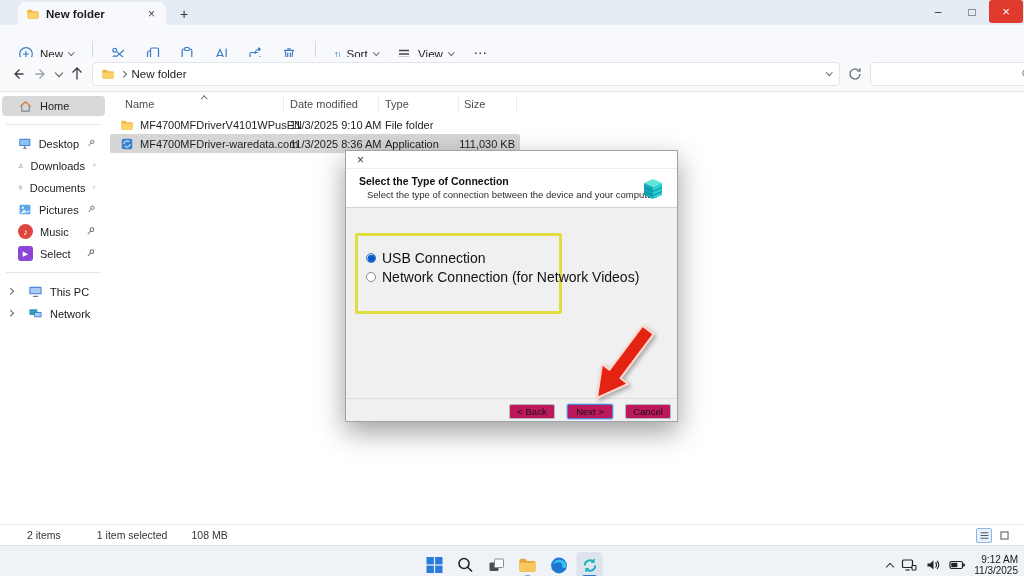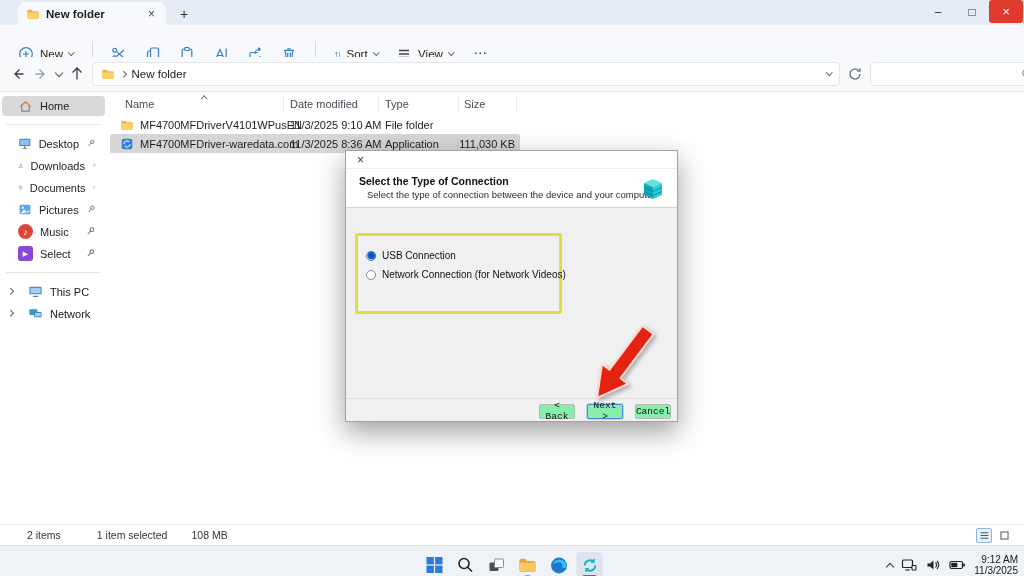--- a/index.html
+++ b/index.html
@@ -78,23 +78,23 @@
   .dlg-close { font-size:12px; color:#333; padding:0 3px; }
   .dlg-header { height:39px; background:#fff; border-bottom:1px solid #d4d4d4; position:relative; }
   .dlg-heading { position:absolute; left:13px; top:6px; font-weight:bold; font-size:10.5px; }
   .dlg-subheading { position:absolute; left:21px; top:20px; font-size:9.5px; color:#2c2c2c; }
   .dlg-icon { position:absolute; right:9px; top:4px; }
   .hl-box { position:absolute; left:9px; top:82px; width:207px; height:81px; border:3px solid #e0dd3f; border-radius:2px; }
   .radio-row { position:absolute; left:20px; display:flex; align-items:center; gap:6px; }
   .radio { width:10px; height:10px; border-radius:50%; border:1px solid #8a8a8a; background:#fff; position:relative; }
   .radio.checked { border-color:#4a7cc0; }
   .radio.checked::after { content:""; position:absolute; left:1.5px; top:1.5px; width:5px; height:5px; border-radius:50%; background:#0a57c2; box-shadow:0 0 0 1.5px #1f6ad0; }
-  .radio-label { font-size:10px; }
+  .radio-label { font-size:14px; }
   .dlg-footer { position:absolute; left:0; top:247px; width:100%; border-top:1px solid #ddd; height:25px; display:flex; align-items:center; justify-content:flex-end; gap:12px; padding-right:6px; }
-  .dlg-btn { width:36px; height:15px; background:#86efac; border:1px solid #b8b8b8; border-radius:2px; font-size:9.5px; font-family:Liberation Mono, monospace; color:#111; display:flex; align-items:center; justify-content:center; }
+  .dlg-btn { width:46px; height:15px; background:#be185d; border:1px solid #b8b8b8; border-radius:2px; font-size:9.5px; font-family:Liberation Sans, sans-serif; color:#111; display:flex; align-items:center; justify-content:center; }
   .dlg-btn.focused { border:1px solid #4f86d8; box-shadow:0 0 0 1px #bcd4f0; }
 
   .arrow-annot { position:absolute; left:580px; top:318px; z-index:6; filter:drop-shadow(2px 2px 2px rgba(0,0,0,.30)); }
 
   
   .taskbar { position:absolute; left:0; top:545px; width:100%; height:39px; background:#eff3f8; border-top:1px solid #dfe3e8; z-index:10; }
   .tb-center { position:absolute; left:50%; top:0; transform:translateX(-50%); height:100%; display:flex; align-items:center; gap:5px; }
   .task-ic { width:26px; height:26px; display:flex; align-items:center; justify-content:center; border-radius:4px; position:relative; }
   .task-ic.active { background:#dde4ee; }
   .run-line { position:absolute; bottom:0px; left:50%; transform:translateX(-50%); height:3px; border-radius:2px; }

